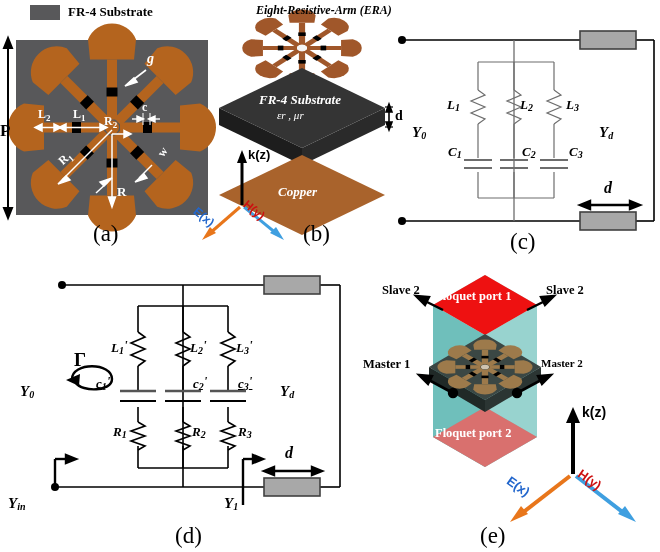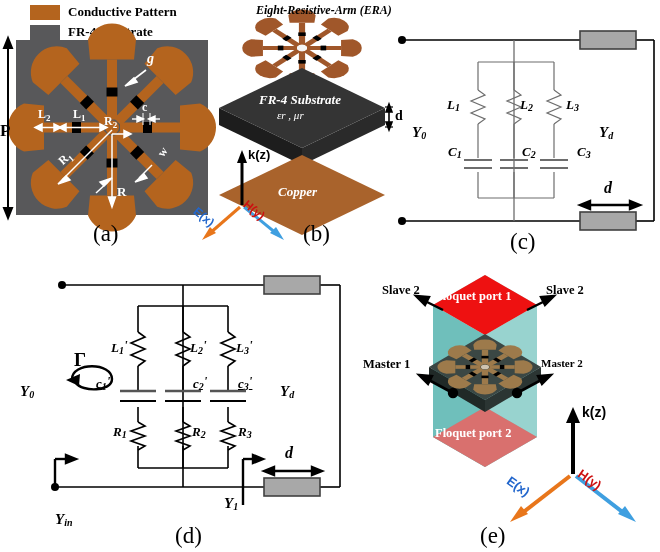--- a/index.html
+++ b/index.html
@@ -33,24 +33,20 @@
   svg{display:block;overflow:visible;}
   .stroke{fill:none;stroke:#000;stroke-width:1.6;}
   .thin{fill:none;stroke:#6d6d6d;stroke-width:1.2;}
 </style>
 </head>
 <body>
 
 <div class="fig">
 
   <div class="panel" id="legend">
-    <div class="lg-row">
-      <div class="lg-sw" style="background:#b4641e"></div>
-      <div class="lg-tx">Conductive Pattern</div>
-    </div>
     <div class="lg-row">
       <div class="lg-sw" style="background:#58585a"></div>
       <div class="lg-tx">FR-4 Substrate</div>
     </div>
   </div>
 
   <div class="panel" style="left:0;top:30px;width:225px;height:200px;">
     <svg width="225" height="200" viewBox="0 0 225 200">
       <defs>
         <g id="arm">
@@ -333,21 +329,21 @@
     <div class="lbl ctext" style="left:176px;top:78px;font-size:13px;">
       <span>L</span><span class="s">3</span>
     </div>
 
     <div class="lbl ctext" style="left:58px;top:125px;font-size:13px;">
       <span>C</span><span class="s">1</span>
     </div>
     <div class="lbl ctext" style="left:132px;top:125px;font-size:13px;">
       <span>C</span><span class="s">2</span>
     </div>
-    <div class="lbl ctext" style="left:187px;top:125px;font-size:13px;">
+    <div class="lbl ctext" style="left:179px;top:125px;font-size:13px;">
       <span>C</span><span class="s">3</span>
     </div>
 
     <div class="lbl ctext" style="left:214px;top:160px;font-size:16px;">d</div>
 
     <div class="lbl plet" style="left:120px;top:210px;">(c)</div>
   </div>
 
   <div class="panel" style="left:0;top:262px;width:350px;height:290px;">
     <svg width="350" height="290" viewBox="0 0 350 290">
@@ -431,21 +427,21 @@
     </svg>
 
     <div class="lbl ctext" style="left:74px;top:88px;font-size:19px;font-style:normal;">Γ</div>
 
     <div class="lbl ctext" style="left:20px;top:122px;">
       <span>Y</span><span class="s">0</span>
     </div>
     <div class="lbl ctext" style="left:280px;top:122px;">
       <span>Y</span><span class="s">d</span>
     </div>
-    <div class="lbl ctext" style="left:8px;top:250px;margin-left:47px;">
+    <div class="lbl ctext" style="left:8px;top:234px;">
       <span>Y</span><span class="s">in</span>
     </div>
     <div class="lbl ctext" style="left:224px;top:234px;">
       <span>Y</span><span class="s">1</span>
     </div>
 
     <div class="lbl ctext" style="left:111px;top:76px;font-size:13px;">
       <span>L</span><span class="s">1</span><span class="p">'</span>
     </div>
     <div class="lbl ctext" style="left:190px;top:76px;font-size:13px;">

